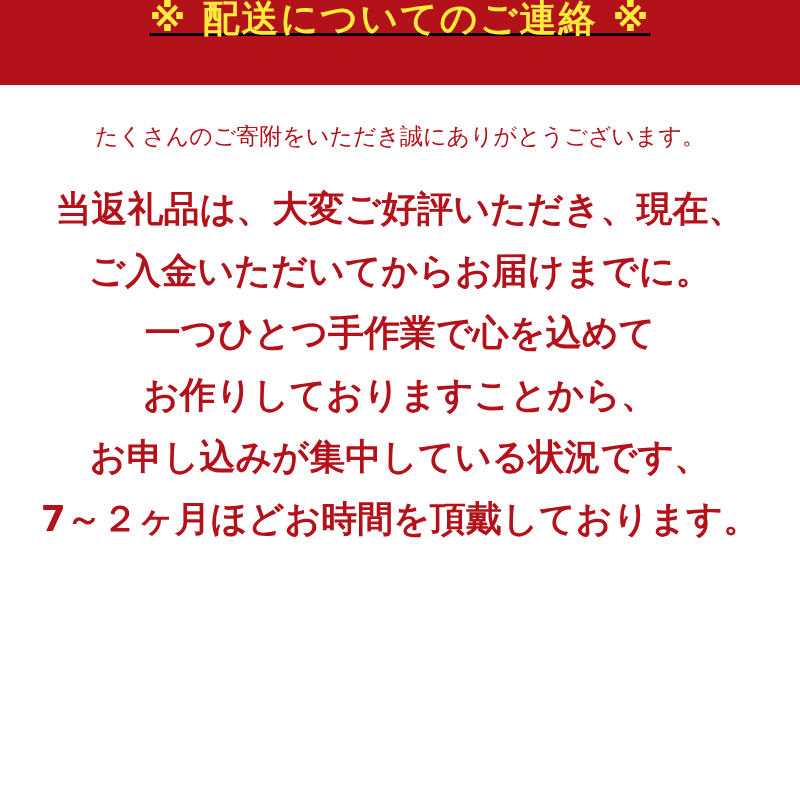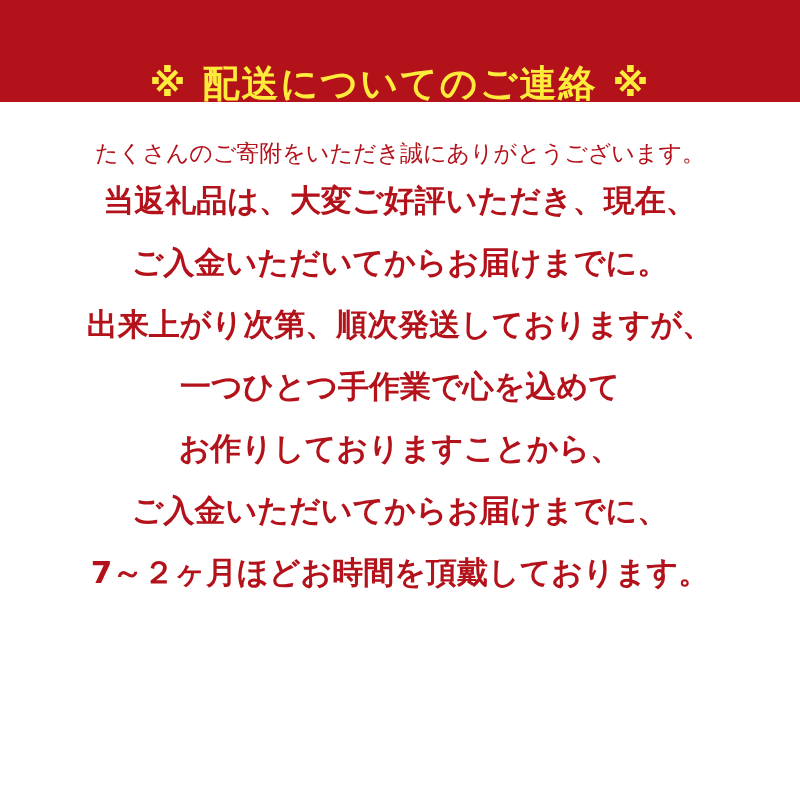--- a/index.html
+++ b/index.html
@@ -17,26 +17,27 @@
     width: 800px;
     height: 800px;
     box-sizing: border-box;
     display: flex;
     flex-direction: column;
     align-items: stretch;
     background: #ffffff;
   }
   .banner {
     width: 100%;
-    height: 102px;
+    height: 85px;
     background: #b4121b;
     display: flex;
-    align-items: flex-end;
+    align-items: flex-start;
     justify-content: center;
     box-sizing: border-box;
+    text-decoration: underline;
   }
   .banner-title {
     color: #ffeb3b;
     font-size: 37px;
     font-weight: bold;
     letter-spacing: 2px;
     white-space: nowrap;
     line-height: 1;
     text-align: center;
   }
@@ -47,31 +48,32 @@
     align-items: center;
     padding-top: 36px;
     box-sizing: border-box;
   }
   .thanks-line {
     color: #b4121b;
     font-size: 23px;
     font-weight: 500;
     letter-spacing: 0px;
     white-space: nowrap;
+    margin-bottom: 26px;
     text-align: center;
   }
   .message-block {
     display: flex;
     flex-direction: column;
     align-items: center;
     gap: 0px;
   }
   .message-line {
     color: #b4121b;
-    font-size: 31px;
+    font-size: 36px;
     font-weight: bold;
     line-height: 62px;
     white-space: nowrap;
     text-align: center;
     letter-spacing: 0px;
   }
 </style>
 </head>
 <body>
 
@@ -80,21 +82,20 @@
   <div class="banner">
     <div class="banner-title">※ 配送についてのご連絡 ※</div>
   </div>
 
   <div class="body-area">
     <div class="thanks-line">たくさんのご寄附をいただき誠にありがとうございます。</div>
 
     <div class="message-block">
       <div class="message-line">当返礼品は、大変ご好評いただき、現在、</div>
       <div class="message-line">ご入金いただいてからお届けまでに。</div>
-      <div class="message-line">出来上がり次第、順次発送しておりますが、</div>
       <div class="message-line">一つひとつ手作業で心を込めて</div>
       <div class="message-line">お作りしておりますことから、</div>
-      <div class="message-line">ご入金いただいてからお届けまでに、</div>
+      <div class="message-line">お申し込みが集中している状況です、</div>
       <div class="message-line">7～２ヶ月ほどお時間を頂戴しております。</div>
     </div>
   </div>
 
 </div>
 
 </body></html>

